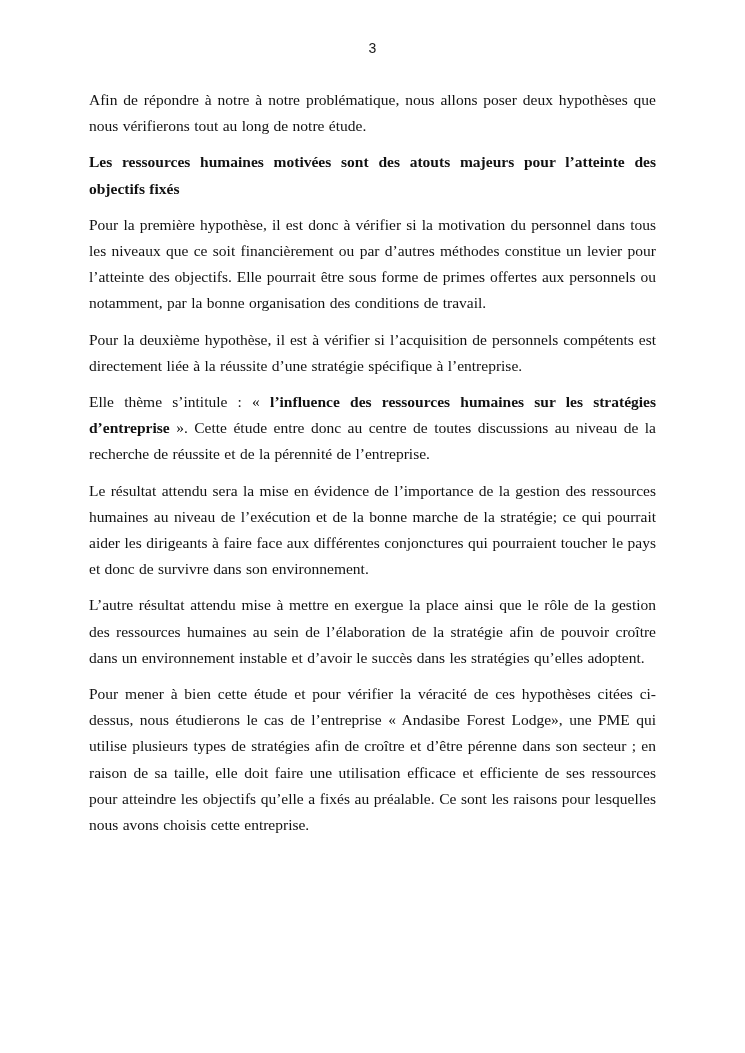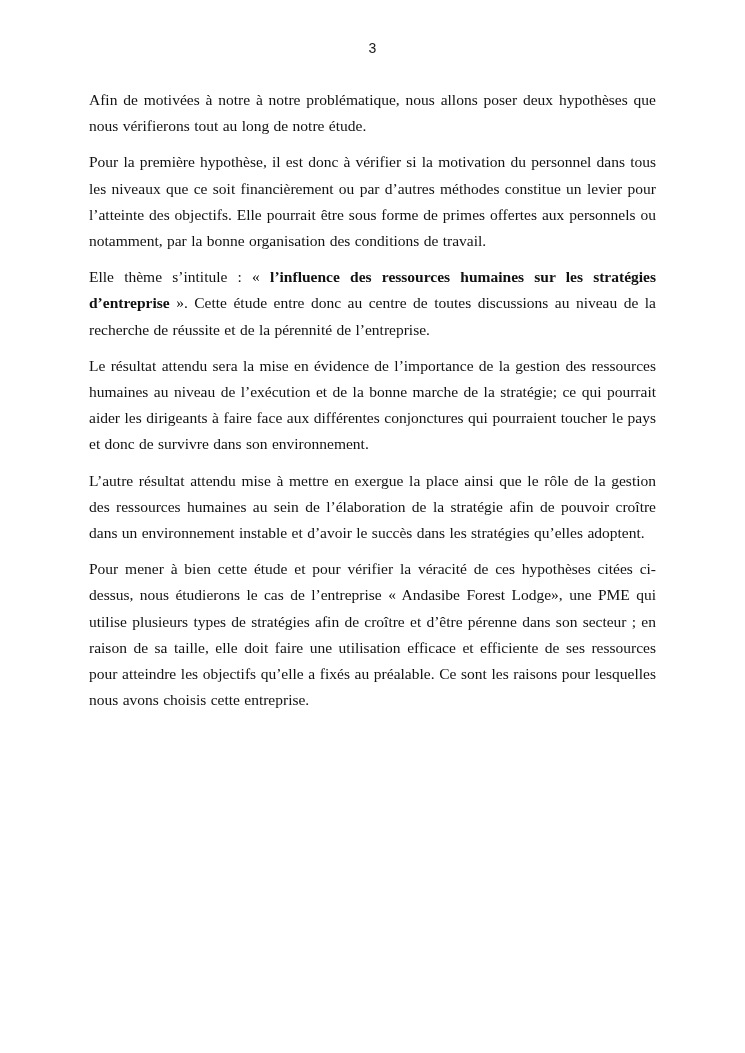--- a/index.html
+++ b/index.html
@@ -40,20 +40,22 @@
   .content p span.bold {
     font-weight: bold;
   }
 </style>
 </head>
 <body>
 
 <div class="page">
   <div class="page-number">3</div>
   <div class="content">
-      <p><span>Afin de motivées à notre à notre problématique, nous allons poser  deux hypothèses que nous vérifierons tout au long de notre étude.</span></p>
+      <p><span>Afin de répondre à notre à notre problématique, nous allons poser  deux hypothèses que nous vérifierons tout au long de notre étude.</span></p>
+      <p><span class="bold">Les ressources humaines motivées sont des atouts majeurs  pour l’atteinte des objectifs fixés</span></p>
       <p><span>Pour la première hypothèse, il est donc à vérifier si la motivation du personnel dans tous les niveaux que ce soit financièrement ou par d’autres méthodes constitue un levier pour l’atteinte des objectifs. Elle pourrait être sous forme de primes offertes aux personnels ou notamment, par la bonne organisation des conditions de travail.</span></p>
+      <p><span>Pour la deuxième hypothèse, il est à vérifier si  l’acquisition de personnels compétents est directement liée à la réussite d’une stratégie spécifique à l’entreprise.</span></p>
       <p><span>Elle thème s’intitule : « </span><span class="bold">l’influence des ressources humaines sur les stratégies d’entreprise</span><span> ». Cette étude entre donc au centre de toutes discussions  au niveau de la recherche de réussite et de la pérennité de l’entreprise.</span></p>
       <p><span>Le résultat attendu sera la mise en évidence de l’importance de la gestion des ressources humaines au niveau de l’exécution et de la bonne marche de la stratégie; ce qui pourrait aider les dirigeants à faire face aux différentes conjonctures qui pourraient toucher le pays et donc de survivre dans son environnement.</span></p>
       <p><span>L’autre résultat  attendu mise à mettre en exergue la place ainsi que le rôle de la gestion des ressources humaines au sein de l’élaboration de la stratégie afin de pouvoir croître dans un environnement instable et d’avoir le succès dans les stratégies qu’elles adoptent.</span></p>
       <p><span>Pour mener à bien cette étude et pour vérifier la véracité de ces hypothèses citées ci-dessus, nous étudierons le cas de l’entreprise « Andasibe Forest Lodge»,  une PME qui utilise plusieurs types de stratégies afin de croître et d’être pérenne dans son secteur ; en raison de sa taille, elle doit faire une utilisation efficace et efficiente de ses ressources pour atteindre les objectifs qu’elle a fixés au préalable. Ce sont les raisons pour lesquelles nous avons choisis cette entreprise.</span></p>
     </div>
 </div>
 
 </body></html>

